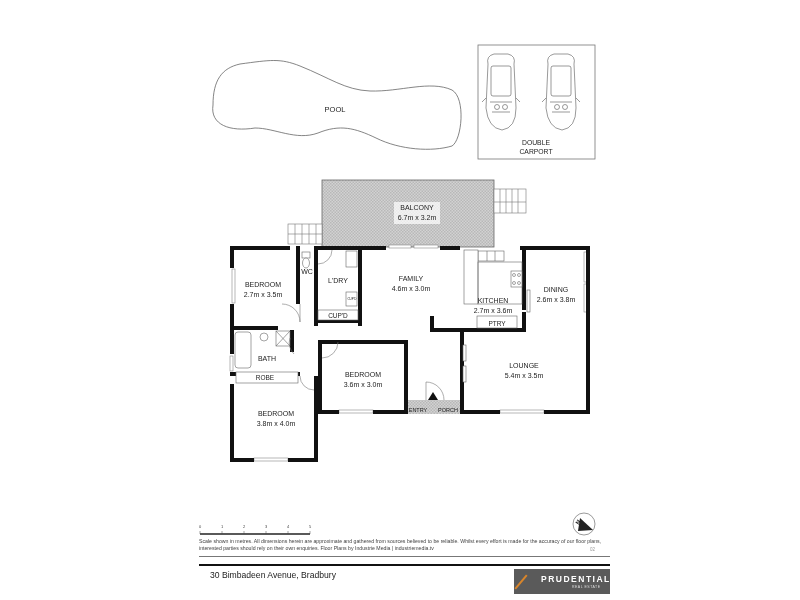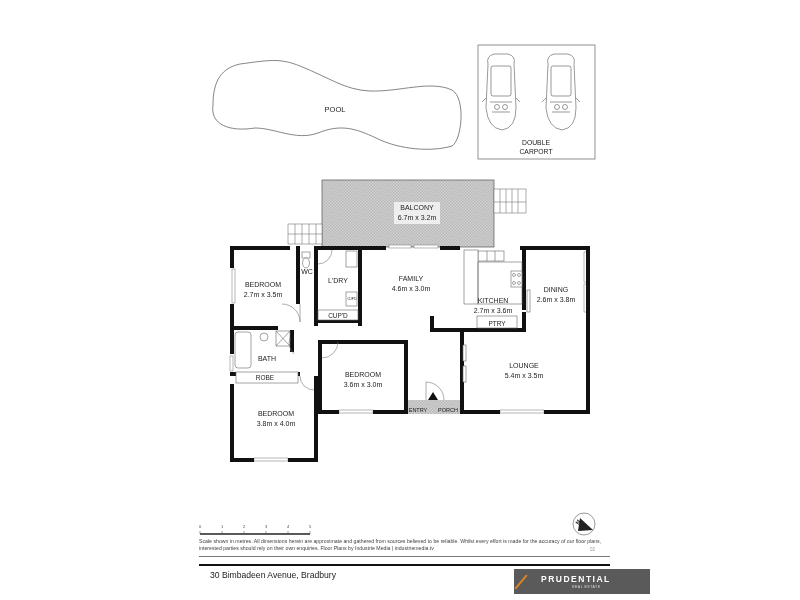--- a/index.html
+++ b/index.html
@@ -4,21 +4,21 @@
 <style>
   html, body { margin: 0; padding: 0; background: #ffffff; }
   body { width: 800px; height: 600px; position: relative; overflow: hidden; font-family: "Liberation Sans", sans-serif; }
   #plan { position: absolute; left: 0; top: 0; }
   .lbl { font-family: "Liberation Sans", sans-serif; fill: #222; }
   .disclaimer { position: absolute; left: 199px; top: 538px; width: 410px; font-size: 5.2px; line-height: 7px; color: #444; }
   .sheet-no { position: absolute; left: 590px; top: 547px; font-size: 4.5px; color: #999; }
   .footer-rule { position: absolute; left: 199px; top: 556px; width: 411px; height: 0; border-top: 1px solid #777; }
   .bottom-rule { position: absolute; left: 199px; top: 564px; width: 411px; height: 2px; background: #111; }
   .address { position: absolute; left: 199px; top: 570px; font-size: 8.6px; color: #222; margin-left: 11px; }
-  .logo { position: absolute; left: 514px; top: 569px; width: 96px; height: 25px; background: #5a5a5a; padding-left: 40px; }
+  .logo { position: absolute; left: 514px; top: 569px; width: 96px; height: 25px; background: #5a5a5a; }
   .logo .slash { position: absolute; left: 6px; top: 4px; width: 2px; height: 18px; background: #d9852a; transform: rotate(40deg); transform-origin: center; }
   .logo .name { position: absolute; left: 27px; top: 5px; font-size: 8.5px; font-weight: bold; letter-spacing: 1.5px; color: #ffffff; }
   .logo .sub { position: absolute; left: 58px; top: 16px; font-size: 3.5px; letter-spacing: 0.5px; color: #ddd; }
 </style>
 </head>
 <body>
 
 <svg id="plan" width="800" height="600" viewBox="0 0 800 600" xmlns="http://www.w3.org/2000/svg">
   <defs>
     <pattern id="hatch" width="3" height="3" patternUnits="userSpaceOnUse">

